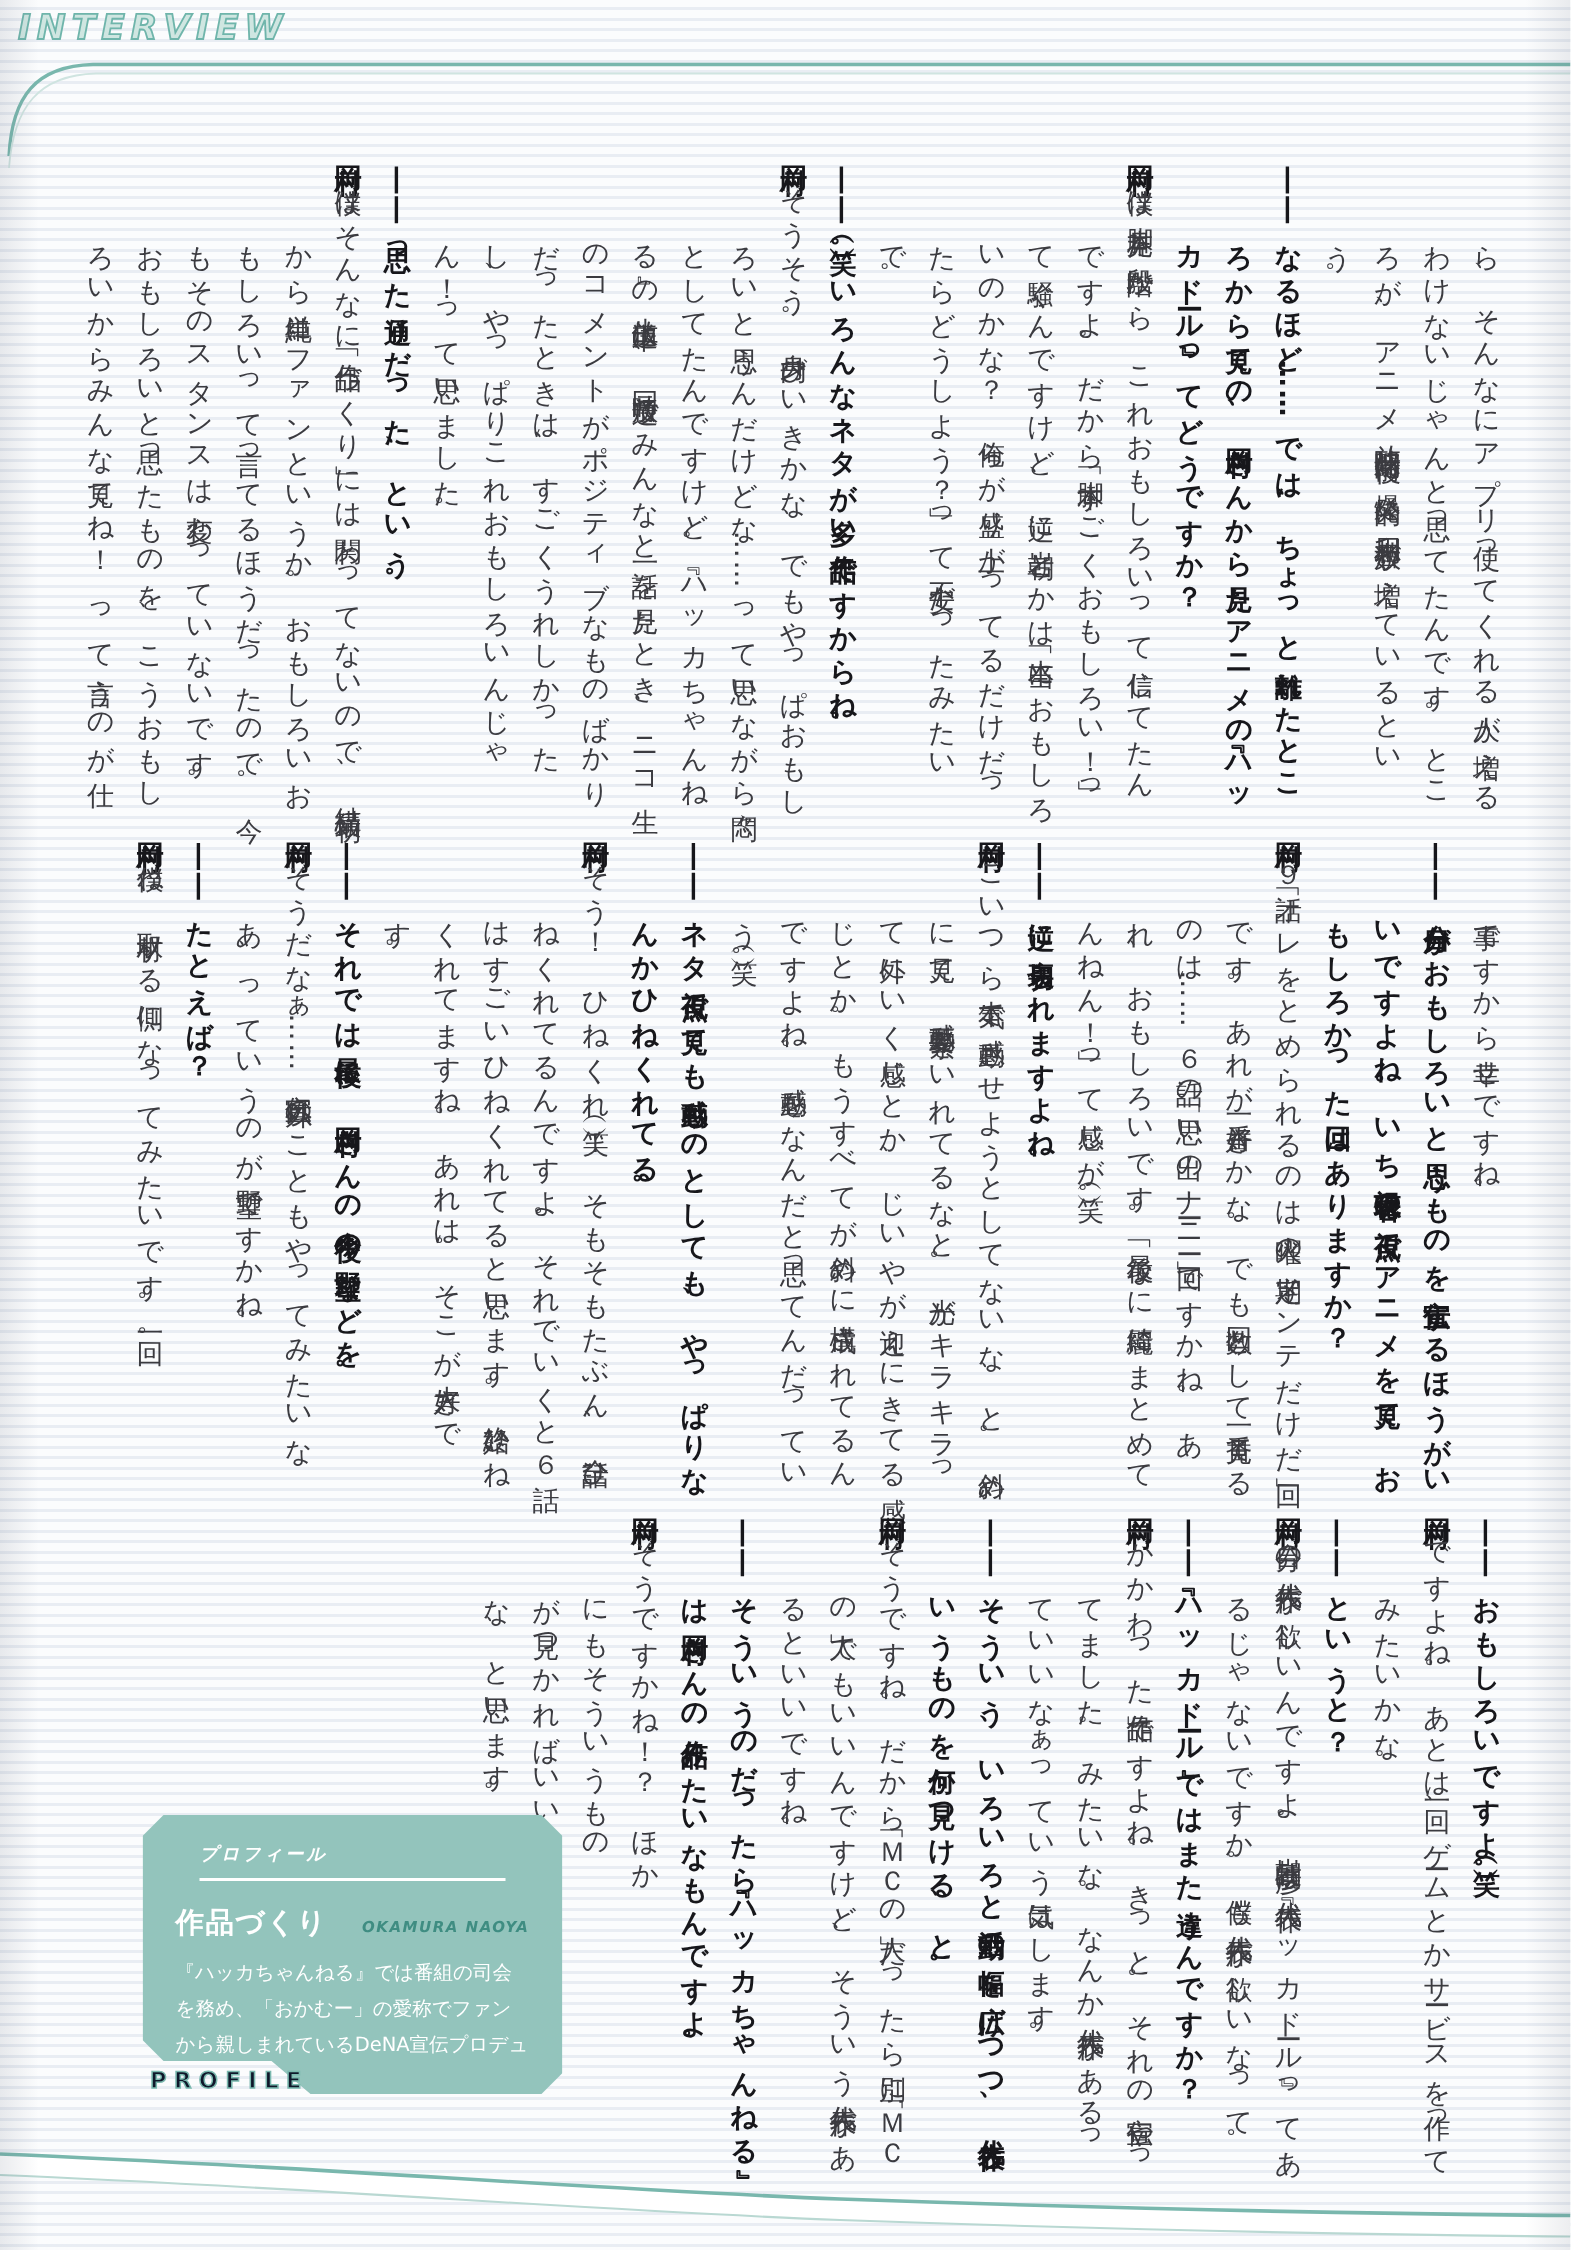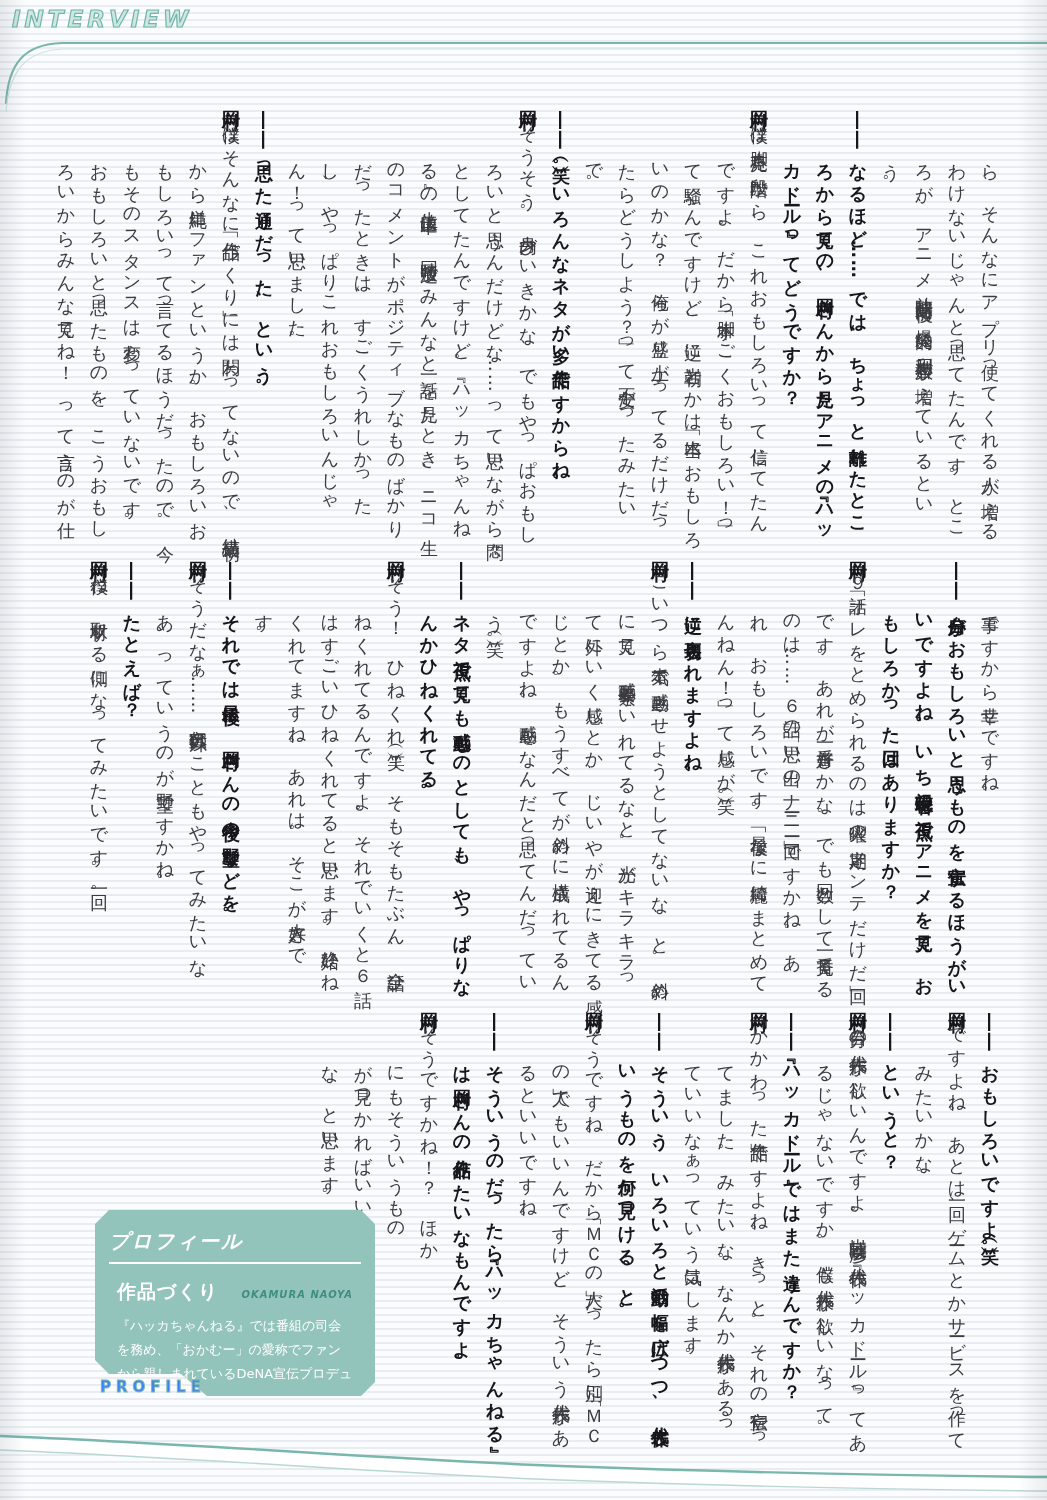--- a/index.html
+++ b/index.html
@@ -35,30 +35,30 @@
   .para.a{text-indent:-55px;}
   .para.short{height:200px;}
   .spk{font-weight:700;color:#17171b;margin-bottom:13px;}
 
   
   .profile-box{
     position:absolute;left:95px;top:1210px;width:280px;height:186px;z-index:2;
     background:#93c4bc;
     clip-path:polygon(14px 0,266px 0,280px 14px,280px 172px,266px 186px,112px 186px,86px 164px,14px 164px,0 150px,0 14px);
   }
-  .p-head{margin:18px 14px 0;padding-bottom:7px;border-bottom:2px solid #fff;
-    font-size:20px;font-weight:700;font-style:italic;letter-spacing:2px;color:#ffffff;}
+  .p-head{margin:18px 38px 0;padding-bottom:7px;border-bottom:2px solid #fff;
+    font-size:12px;font-weight:700;font-style:italic;letter-spacing:2px;color:#ffffff;}
   .p-name-row{margin:15px 22px 0;display:flex;align-items:baseline;}
   .p-name{font-size:19px;font-weight:700;color:#ffffff;letter-spacing:1px;}
   .p-roman{margin-left:auto;font-size:10px;font-style:italic;font-weight:700;color:#3f8d82;letter-spacing:1px;}
   .p-desc{margin:9px 22px 0;font-size:13px;line-height:1.85;color:#ffffff;}
   .profile-label{
     position:absolute;left:100px;top:1378px;z-index:2;
     font-size:15px;font-weight:700;letter-spacing:5px;
-    color:#3b82f6;-webkit-text-stroke:1px #7ab8ae;
+    color:#0f172a;-webkit-text-stroke:1px #7ab8ae;
   }
 
   
   .footer{position:absolute;left:30px;top:1502px;z-index:2;display:flex;align-items:flex-end;}
   .page-num{font-size:27px;font-weight:700;letter-spacing:2px;
     color:#e2f0ed;-webkit-text-stroke:1.4px #7ab8ae;line-height:1;}
   .book-title{margin-left:14px;margin-top:3px;font-size:14px;line-height:1.25;
     font-style:italic;letter-spacing:1.5px;color:#a9cfc8;font-weight:700;}
 </style>
 </head>

